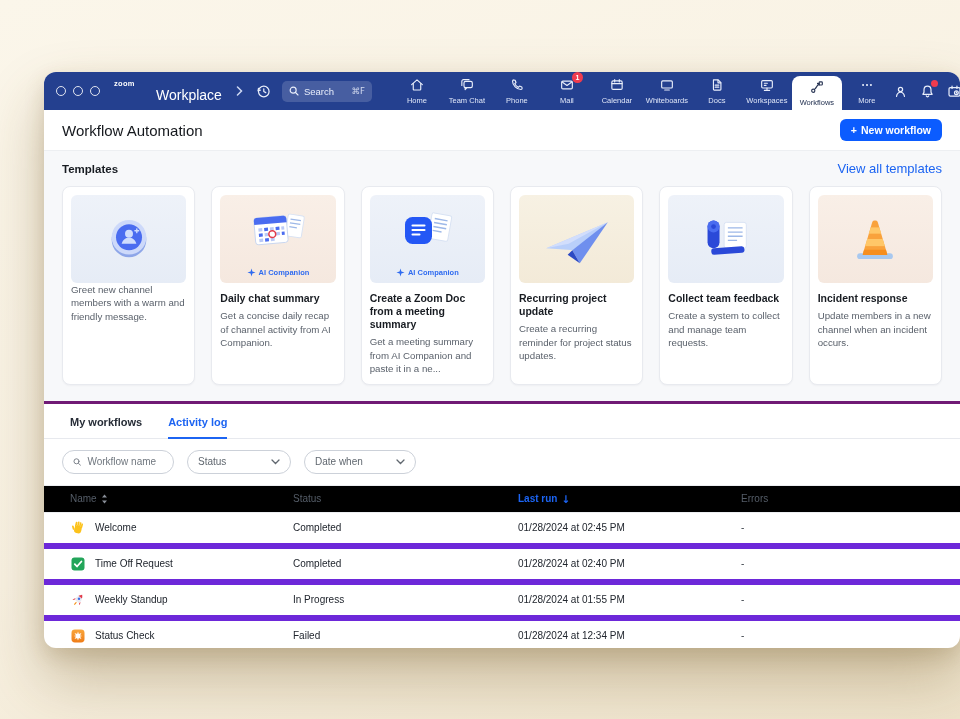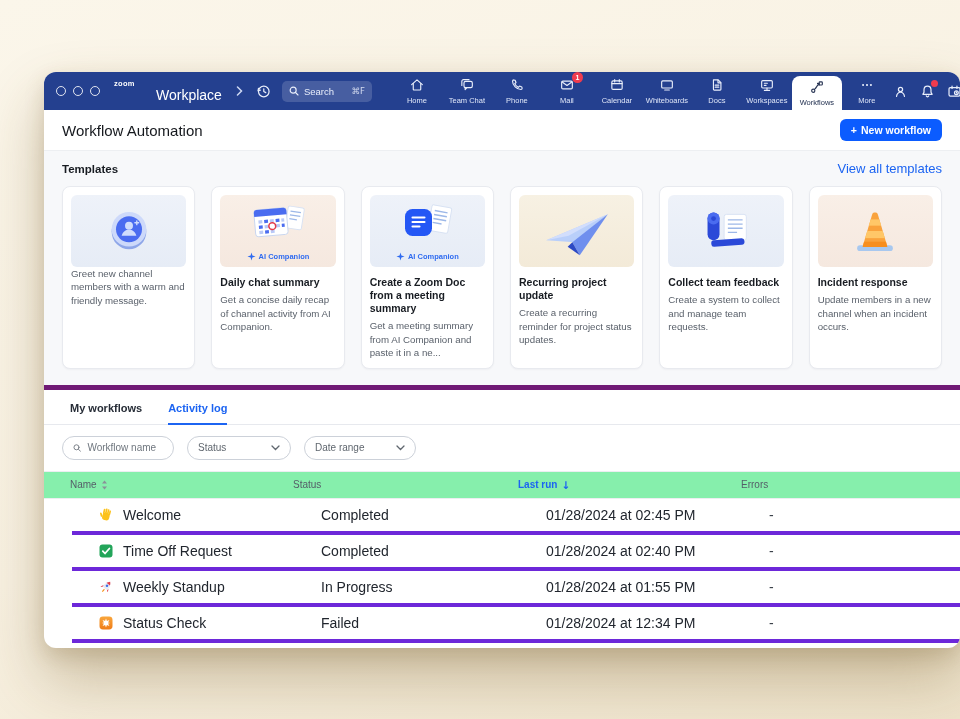--- a/index.html
+++ b/index.html
@@ -39,29 +39,29 @@
   .avatar svg { border-radius:7px; display:block; }
 
   
   .page-header { height:40px; display:flex; align-items:center; padding:0 18px; flex:0 0 auto; }
   .page-title { font-size:15px; font-weight:400; color:#15181d; }
   .btn-new { margin-left:auto; height:22px; background:#0b5cff; color:#fff; border:none; border-radius:6px;
     font-size:10.5px; font-weight:600; padding:0 11px; display:flex; align-items:center; gap:4px;
     font-family:"Liberation Sans", sans-serif; cursor:pointer; }
 
   
-  .templates { background:#f7f8fa; border-top:1px solid #edeff2; border-bottom:5px solid #701a75;
+  .templates { background:#f7f8fa; border-top:1px solid #edeff2; border-bottom:3px solid #701a75;
     padding:10px 18px 16px; flex:0 0 auto; }
   .templates-head { display:flex; align-items:center; margin-bottom:10px; }
   .templates-title { font-size:11.5px; font-weight:700; color:#181c22; }
   .view-all { margin-left:auto; font-size:13px; font-weight:400; color:#1c64f2; cursor:pointer; text-decoration:none; }
   .cards { display:grid; grid-template-columns:repeat(6,1fr); gap:16px; }
   .card { background:#fff; border:1px solid #e8eaef; border-radius:8px; padding:8px; cursor:pointer;
     box-shadow:0 1px 2px rgba(16,24,40,.04); }
-  .illus { position:relative; height:72px; border-radius:6px; overflow:hidden;
+  .illus { position:relative; height:88px; border-radius:6px; overflow:hidden;
     display:flex; align-items:center; justify-content:center; }
   .illus.bluegray { background:linear-gradient(180deg,#eef2f9,#e6ecf6); }
   .illus.peach    { background:linear-gradient(180deg,#f9efe7,#f5e8df); }
   .illus.cream    { background:linear-gradient(180deg,#f7f1e3,#f3ead8); }
   .illus.withbadge svg.art { margin-top:-12px; }
   .ai-badge { position:absolute; bottom:6px; left:0; right:0; display:flex; align-items:center;
     justify-content:center; gap:3px; font-size:7.5px; font-weight:700; color:#2f6bf0; }
   .card-title { margin:9px 0 4px; font-size:10.5px; font-weight:700; color:#181c22; line-height:1.25; }
   .card-desc { font-size:9.7px; color:#5a616b; line-height:1.38; }
 
@@ -78,26 +78,26 @@
   .filter.dd-status { width:104px; }
   .filter.dd-date { width:112px; }
   .filter .chev { margin-left:auto; display:flex; }
   .filter-input { border:none; outline:none; width:100%; font-size:10px; color:#333;
     font-family:"Liberation Sans", sans-serif; background:transparent; }
   .filter-input::placeholder { color:#70777f; }
 
   
   .table { flex:1; display:flex; flex-direction:column; overflow:hidden; }
   .thead, .trow { display:grid; grid-template-columns:223px 225px 223px 1fr; padding:0 18px; align-items:center; }
-  .thead { height:28px; background:#86efac; border-top:1px solid #eceef1; border-bottom:1px solid #eceef1;
+  .thead { height:28px; background:#000000; border-top:1px solid #eceef1; border-bottom:1px solid #eceef1;
     font-size:10px; color:#555d68; flex:0 0 auto; }
   .th { padding-left:8px; display:flex; align-items:center; gap:4px; }
   .th.sorted { color:#1c64f2; font-weight:600; }
   .arrow-down { font-family:"DejaVu Sans", sans-serif; font-size:10.5px; }
-  .trow { height:36px; border-bottom:4px solid #6d28d9; font-size:14px; color:#21262e; flex:0 0 auto; cursor:default;margin-left:28px; }
+  .trow { height:36px; border-bottom:6px solid #6d28d9; font-size:10px; color:#21262e; flex:0 0 auto; cursor:default; }
   .td { padding-left:8px; display:flex; align-items:center; gap:9px; }
   .td.errors { color:#3c424b; }
   .row-icon { width:16px; height:16px; flex:0 0 auto; display:flex; }
 </style>
 </head>
 <body>
 
 <div class="stage">
   <div class="window">
 
@@ -425,21 +425,21 @@
       </div>
       <div class="filter dd-status">
         <span>Status</span>
         <span class="chev">
             <svg width="9" height="6" viewBox="0 0 9 6">
               <path d="M1 1 L4.5 4.5 L8 1" stroke="#60676f" stroke-width="1.3" fill="none" stroke-linecap="round"></path>
             </svg>
           </span>
       </div>
       <div class="filter dd-date">
-        <span>Date range</span>
+        <span>Date when</span>
         <span class="chev">
             <svg width="9" height="6" viewBox="0 0 9 6">
               <path d="M1 1 L4.5 4.5 L8 1" stroke="#60676f" stroke-width="1.3" fill="none" stroke-linecap="round"></path>
             </svg>
           </span>
       </div>
     </div>
 
     <div class="table">
       <div class="thead">

